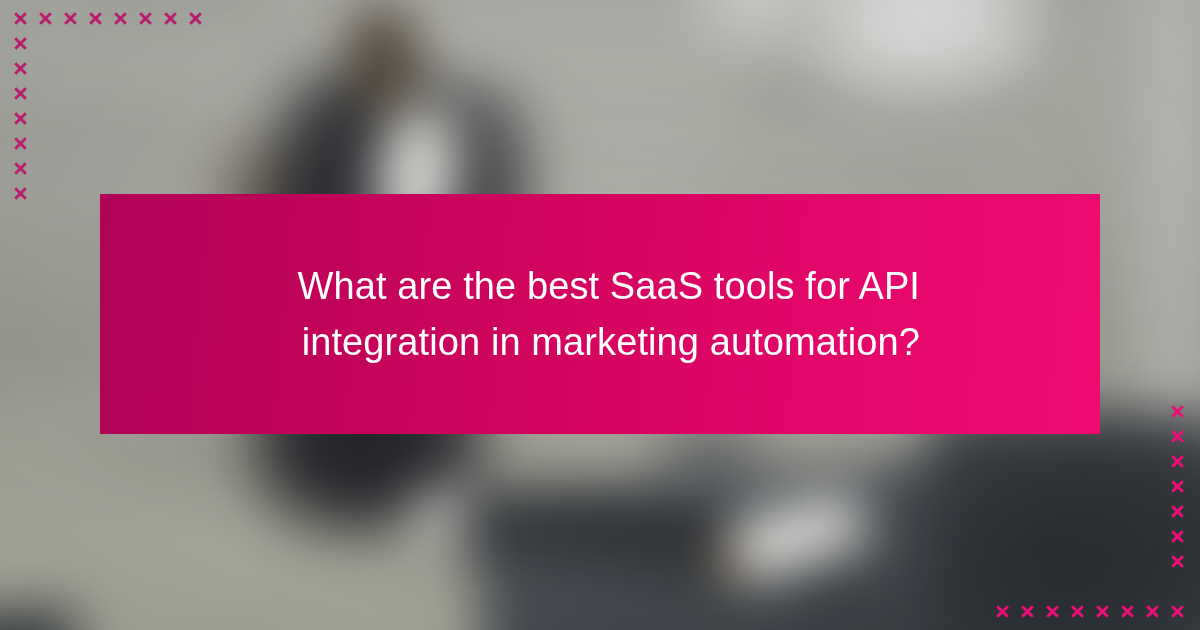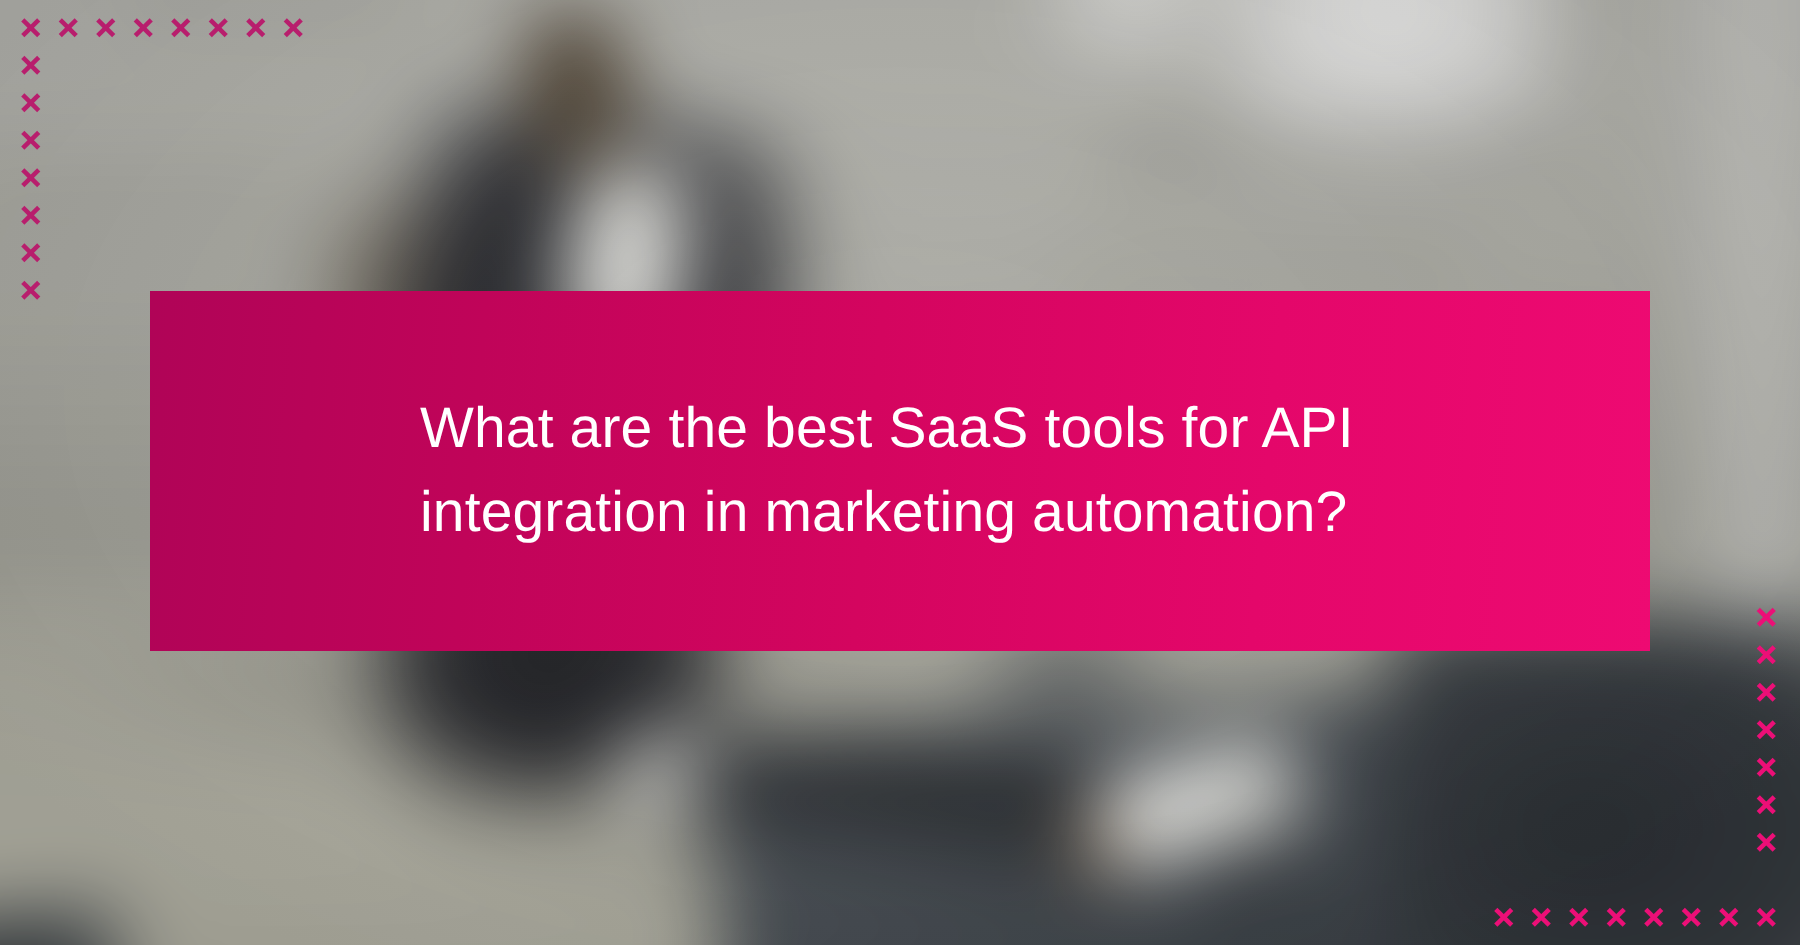--- a/index.html
+++ b/index.html
@@ -309,21 +309,21 @@
     justify-content: center;
     box-sizing: border-box;
     padding: 0 60px;
   }
   #headline {
     color: #ffffff;
     font-family: "Liberation Sans", sans-serif;
     font-size: 38px;
     font-weight: 400;
     line-height: 1.48;
-    text-align: left;
+    text-align: right;
     letter-spacing: .1px;
     max-width: 640px;
     margin: 12px;
   }
 </style>
 </head>
 <body>
 
 <div id="card">
 

